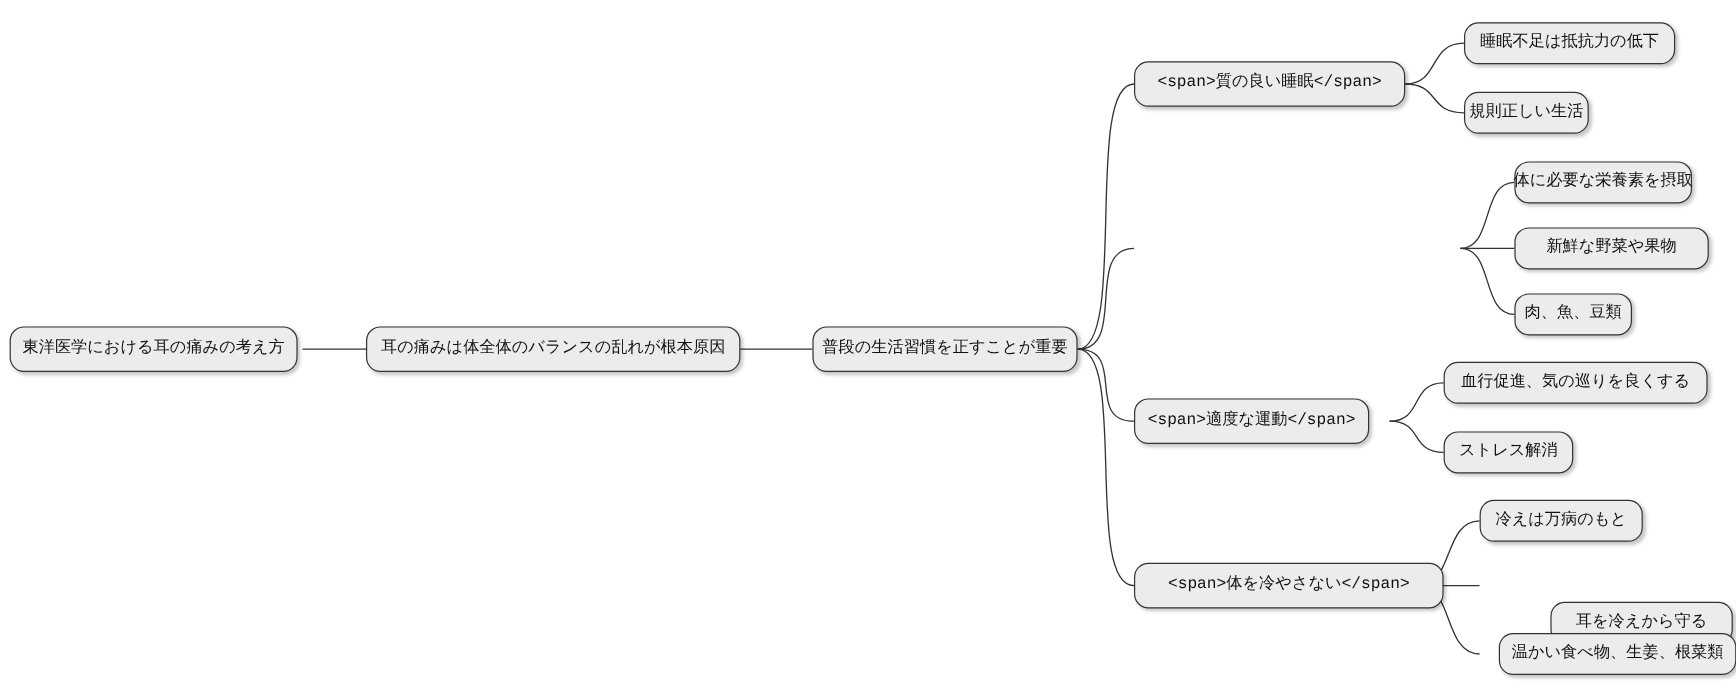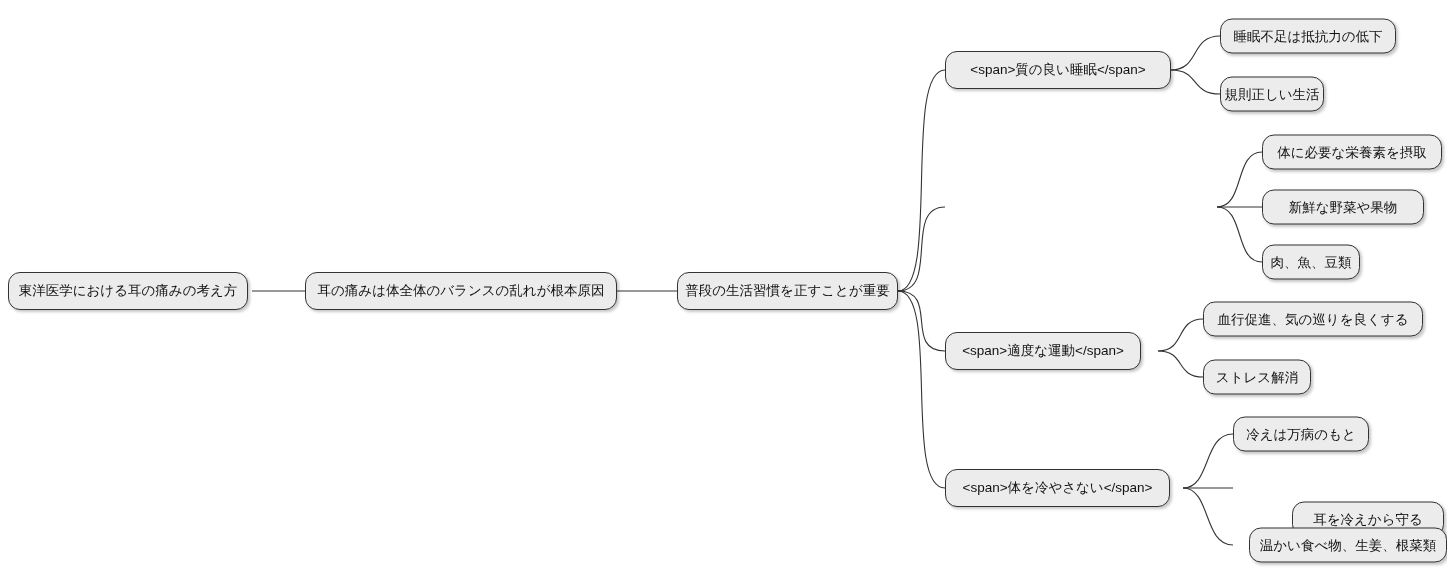--- a/index.html
+++ b/index.html
@@ -38,20 +38,21 @@
     padding: 16px 10px;
     background: #ececec;
     border: 1.5px solid #333333;
     border-radius: 12px;
     box-shadow: 2px 2px 3px rgba(0,0,0,0.22);
     font-size: 13.5px;
     line-height: 1;
     color: #111111;
     white-space: nowrap;
     text-align: right;
+    font-family: Liberation Mono, monospace;
   }
   .node.leaf { height: 35px; }
 </style>
 </head>
 <body>
 
 <div class="canvas">
 
   <svg class="edges" width="1447" height="583" viewBox="0 0 1447 583">
     <path d="M252 291 L305 291"></path>
@@ -73,26 +74,26 @@
   </svg>
 
   <div class="node" style="left:8px; top:291px; width:240px;">東洋医学における耳の痛みの考え方</div>
   <div class="node" style="left:305px; top:291px; width:312px;">耳の痛みは体全体のバランスの乱れが根本原因</div>
   <div class="node" style="left:677px; top:291px; width:221px;">普段の生活習慣を正すことが重要</div>
 
   <div class="node" style="left:945px; top:70px; width:226px;">&lt;span&gt;質の良い睡眠&lt;/span&gt;</div>
   <div class="node leaf" style="left:1220px; top:36px; width:176px;">睡眠不足は抵抗力の低下</div>
   <div class="node leaf" style="left:1220px; top:94px; width:104px;">規則正しい生活</div>
 
-  <div class="node leaf" style="left:1262px; top:152px; width:180px;">体に必要な栄養素を摂取</div>
+  <div class="node leaf" style="left:1262px; top:152px; width:148px;">体に必要な栄養素を摂取</div>
   <div class="node leaf" style="left:1262px; top:207px; width:162px;">新鮮な野菜や果物</div>
   <div class="node leaf" style="left:1262px; top:262px; width:98px;">肉、魚、豆類</div>
 
   <div class="node" style="left:945px; top:351px; width:196px;">&lt;span&gt;適度な運動&lt;/span&gt;</div>
   <div class="node leaf" style="left:1203px; top:319px; width:220px;">血行促進、気の巡りを良くする</div>
   <div class="node leaf" style="left:1203px; top:377px; width:108px;">ストレス解消</div>
 
-  <div class="node" style="left:945px; top:488px; width:225px;">&lt;span&gt;体を冷やさない&lt;/span&gt;</div>
+  <div class="node" style="left:945px; top:488px; width:258px;">&lt;span&gt;体を冷やさない&lt;/span&gt;</div>
   <div class="node leaf" style="left:1233px; top:434px; width:136px;">冷えは万病のもと</div>
   <div class="node leaf" style="left:1292px; top:488px; width:152px;margin-top:31px;">耳を冷えから守る</div>
   <div class="node leaf" style="left:1233px; top:545px; width:198px;margin-left:16px;">温かい食べ物、生姜、根菜類</div>
 
 </div>
 
 </body></html>

